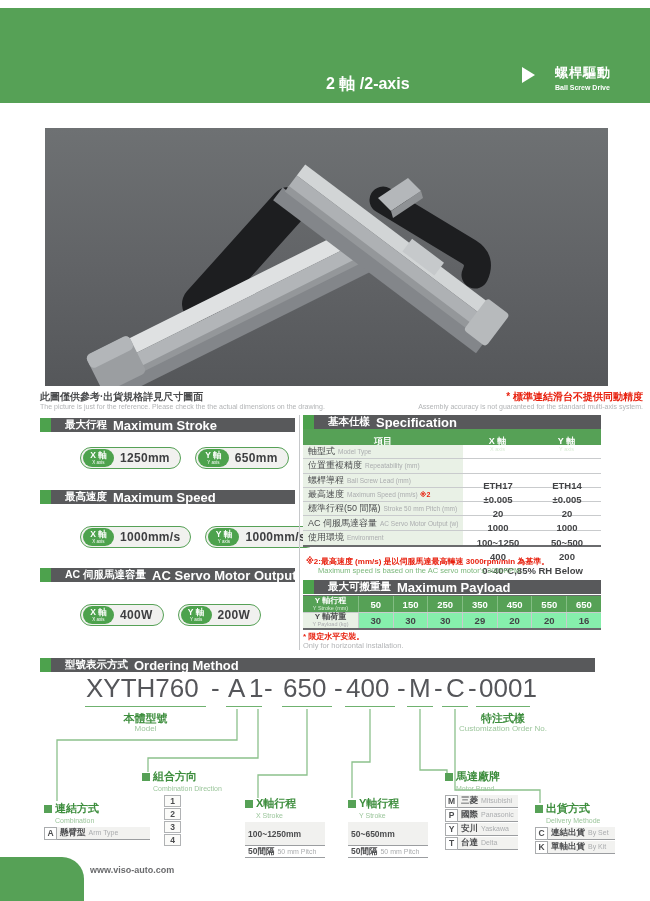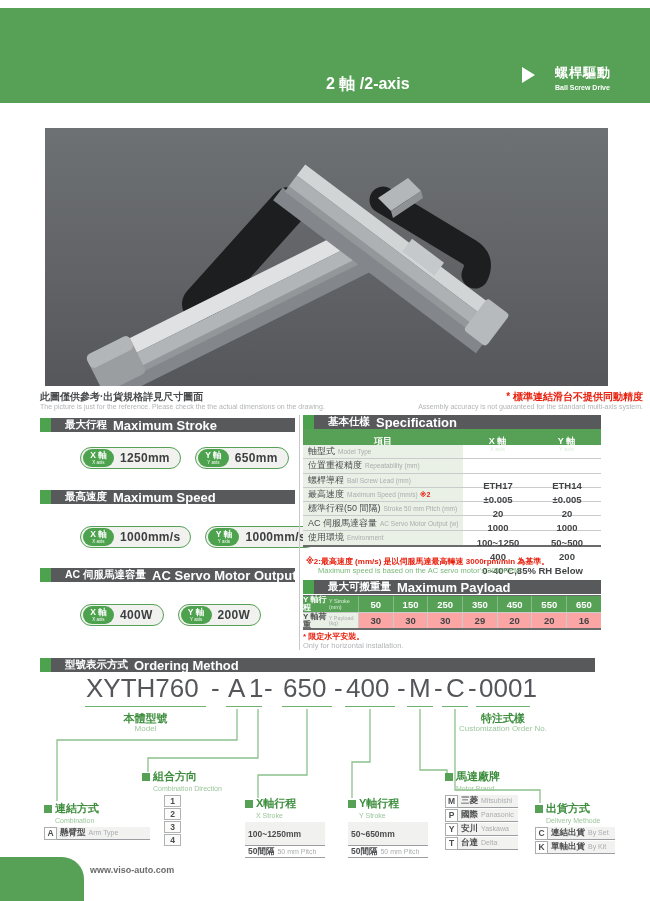--- a/index.html
+++ b/index.html
@@ -55,24 +55,24 @@
   .spec-label .rm { font-size:7px; color:#e8210f; font-weight:bold; margin-left:2px; white-space:nowrap; }
   .spec-val { width:69px; background:#fff; border-left:1px solid #c9cbcd; display:flex; align-items:center; justify-content:center; font-size:9.5px; font-weight:bold; color:#434446;margin-top:40px; }
   .spec-span { width:138px; }
   .note2-zh { position:absolute; left:306px; top:556px; font-size:8px; font-weight:bold; color:#e8210f; }
   .note2-en { position:absolute; left:318px; top:566px; font-size:7.5px; color:#7cb87c; }
 
   
   .pay-table { position:absolute; left:303px; top:595px; width:298px; border-top:1.5px solid #6a6b6d; border-bottom:2px solid #6a6b6d; }
   .pay-row { display:flex; height:16px; }
   .pay-row.green { background:#56a156; }
-  .pay-label { width:55px; display:flex; flex-direction:row; align-items:center; justify-content:center; line-height:1; }
+  .pay-label { width:55px; display:flex; flex-direction:column; align-items:center; justify-content:center; line-height:1; }
   .pay-row.green .pl-z { font-size:8px; font-weight:bold; color:#fff; }
   .pay-row.green .pl-e { font-size:5.5px; color:#d9ecd6; margin-top:1px; }
-  .pay-row.white { background:#fca5a5; border-top:1px solid #c9cbcd; }
+  .pay-row.white { background:#86efac; border-top:1px solid #c9cbcd; }
   .pay-row.white .pay-label { background:#e9f1e6; }
   .pay-row.white .pl-z { font-size:8px; font-weight:bold; color:#4b4c4e; }
   .pay-row.white .pl-e { font-size:5.5px; color:#abadaf; margin-top:1px; }
   .pay-cell { width:34.7px; display:flex; align-items:center; justify-content:center; }
   .pay-row.green .pay-cell { border-left:1px solid #83bd83; font-size:9.5px; font-weight:bold; color:#fff; }
   .pay-row.white .pay-cell { border-left:1px solid #c9cbcd; font-size:9.5px; font-weight:bold; color:#434446; }
   .pay-note-zh { position:absolute; left:303px; top:631px; font-size:8px; font-weight:bold; color:#e8210f; }
   .pay-note-en { position:absolute; left:303px; top:641px; font-size:7.5px; color:#b2b4b6; }
 
   

